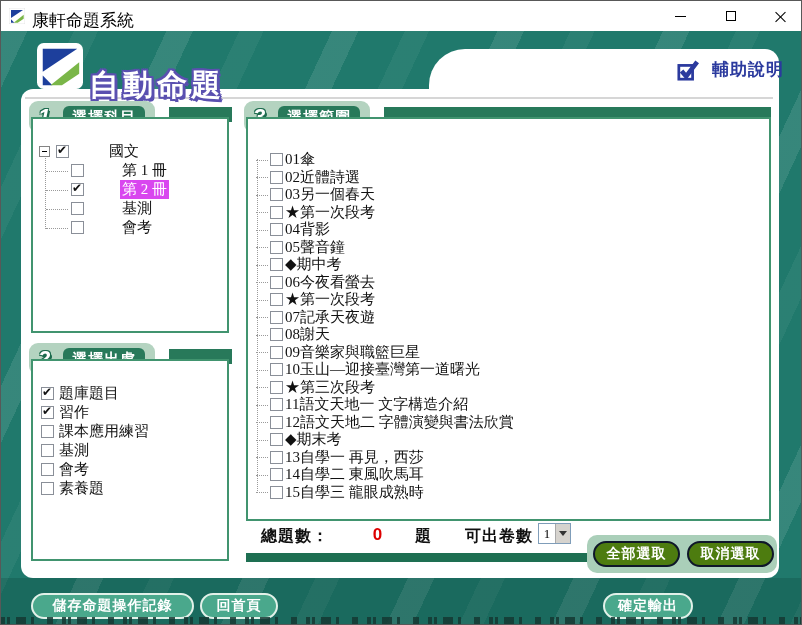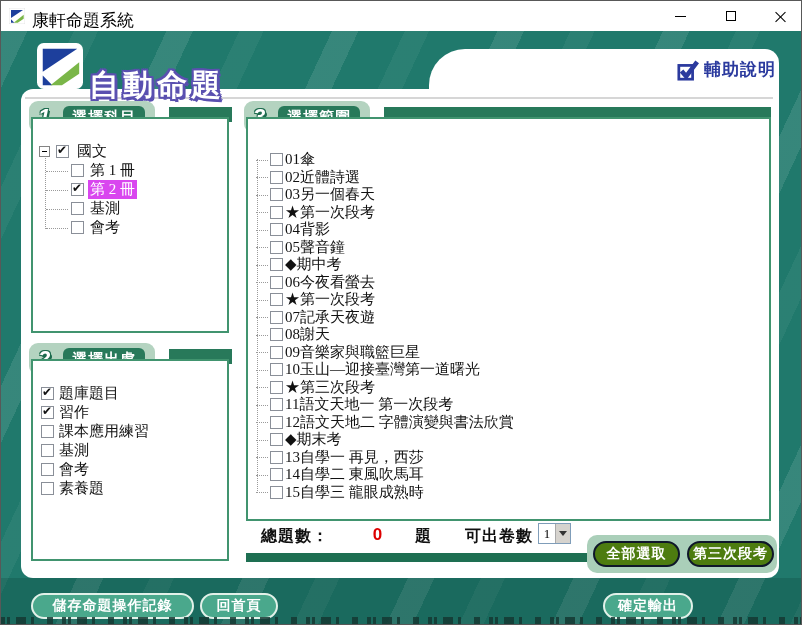--- a/index.html
+++ b/index.html
@@ -25,21 +25,21 @@
         rgba(255,255,255,0.05) 66px 88px, rgba(255,255,255,0) 88px 150px);
   }
   .bottom-shade { position:absolute; left:0; top:577px; width:802px; height:48px; background:rgba(0,32,26,0.16); }
 
   
   .swoosh { position:absolute; left:428px; top:48px; width:350px; height:52px; background:#fff; border-radius:36px 14px 0 0; }
   .logo-badge { position:absolute; left:36px; top:42px; width:46px; height:46px; }
   .app-title { position:absolute; left:88px; top:48px; font-size:30px; font-weight:bold; letter-spacing:4px; color:#fff;
     text-shadow:2px 0 0 #5a50b0,-2px 0 0 #5a50b0,0 2px 0 #5a50b0,0 -2px 0 #5a50b0,
       2px 2px 0 #5a50b0,-2px -2px 0 #5a50b0,2px -2px 0 #5a50b0,-2px 2px 0 #5a50b0,3px 3px 0 #5a50b0;margin-top:16px; }
-  .help-link { position:absolute; left:676px; top:57px; display:flex; align-items:center; gap:5px; cursor:pointer; }
+  .help-link { position:absolute; left:676px; top:57px; display:flex; align-items:center; gap:13px; cursor:pointer; }
   .help-label { font-size:17px; font-weight:bold; color:#2b3a9e; letter-spacing:1px; }
 
   
   .card { position:absolute; left:20px; top:88px; width:758px; height:489px; background:#fff; border-radius:12px; }
   .card-topline { position:absolute; left:24px; top:96px; width:748px; height:2px; background:#d6d6d6; }
 
   
   .banner { position:absolute; height:32px; }
   .banner-bar { position:absolute; left:140px; right:0; top:6px; height:15px; background:#28795a; }
   .banner-capsule { position:absolute; left:0; top:0; height:32px; background:#b4d3c0; border-radius:9px;
@@ -65,21 +65,21 @@
   .cb.checked::after { content:"✔"; position:absolute; left:0px; top:-3px; font-size:12px; font-weight:bold; color:#111; }
 
   
   .tree { position:absolute; left:38px; top:140px; width:184px; }
   .tree-root { position:relative; height:20px; display:flex; align-items:center; gap:6px; }
   .expand-box { position:relative; width:11px; height:11px; border:1px solid #848484; background:#fff; flex:0 0 11px; }
   .expand-box::after { content:""; position:absolute; left:2px; top:4px; width:5px; border-top:1px solid #000; }
   .tree-vline { position:absolute; left:44px; top:152px; height:76px; border-left:1px dotted #9a9a9a; }
   .tree-child { position:relative; height:19px; display:flex; align-items:center; gap:4px; padding-left:32px; }
   .tree-child::before { content:""; position:absolute; left:7px; top:50%; width:22px; border-top:1px dotted #9a9a9a; }
-  .tree-label { padding:0 2px; }
+  .tree-label { padding:0 2px;margin-left:32px; }
   .tree-label.selected { background:#d946ef; color:#fff; }
 
   
   .opt-list { position:absolute; left:40px; top:383px; width:180px; }
   .opt-row { height:19px; display:flex; align-items:center; gap:5px; }
 
   
   .range-list { position:absolute; left:254px; top:150px; width:508px; }
   .range-vline { position:absolute; left:256px; top:158px; height:334px; border-left:1px dotted #9a9a9a; }
   .range-row { position:relative; height:17.5px; display:flex; align-items:center; gap:2px; padding-left:15px; }
@@ -321,21 +321,21 @@
         <span class="cjk-serif">10玉山—迎接臺灣第一道曙光</span>
       </div>
 
       <div class="range-row">
         <span class="cb"></span>
         <span class="cjk-serif">★第三次段考</span>
       </div>
 
       <div class="range-row">
         <span class="cb"></span>
-        <span class="cjk-serif">11語文天地一 第一次段考</span>
+        <span class="cjk-serif">11語文天地一 文字構造介紹</span>
       </div>
 
       <div class="range-row">
         <span class="cb"></span>
         <span class="cjk-serif">12語文天地二 字體演變與書法欣賞</span>
       </div>
 
       <div class="range-row">
         <span class="cb"></span>
         <span class="cjk-serif">◆期末考</span>
@@ -364,21 +364,21 @@
   <div class="combo">
     <span class="combo-val">1</span>
     <span class="combo-btn">
         <span class="combo-arrow"></span>
       </span>
   </div>
 
   <div class="sec3-endbar"></div>
   <div class="btn-tab"></div>
   <div class="pill pill-dark" id="btn-select-all">全部選取</div>
-  <div class="pill pill-dark" id="btn-deselect">第三次段考</div>
+  <div class="pill pill-dark" id="btn-deselect">取消選取</div>
 
   <div class="pill pill-light" id="btn-save-log">儲存命題操作記錄</div>
   <div class="pill pill-light" id="btn-home">回首頁</div>
   <div class="pill pill-light" id="btn-confirm">確定輸出</div>
 
   <div class="marquee"></div>
 
 </div>
 
 </body></html>

